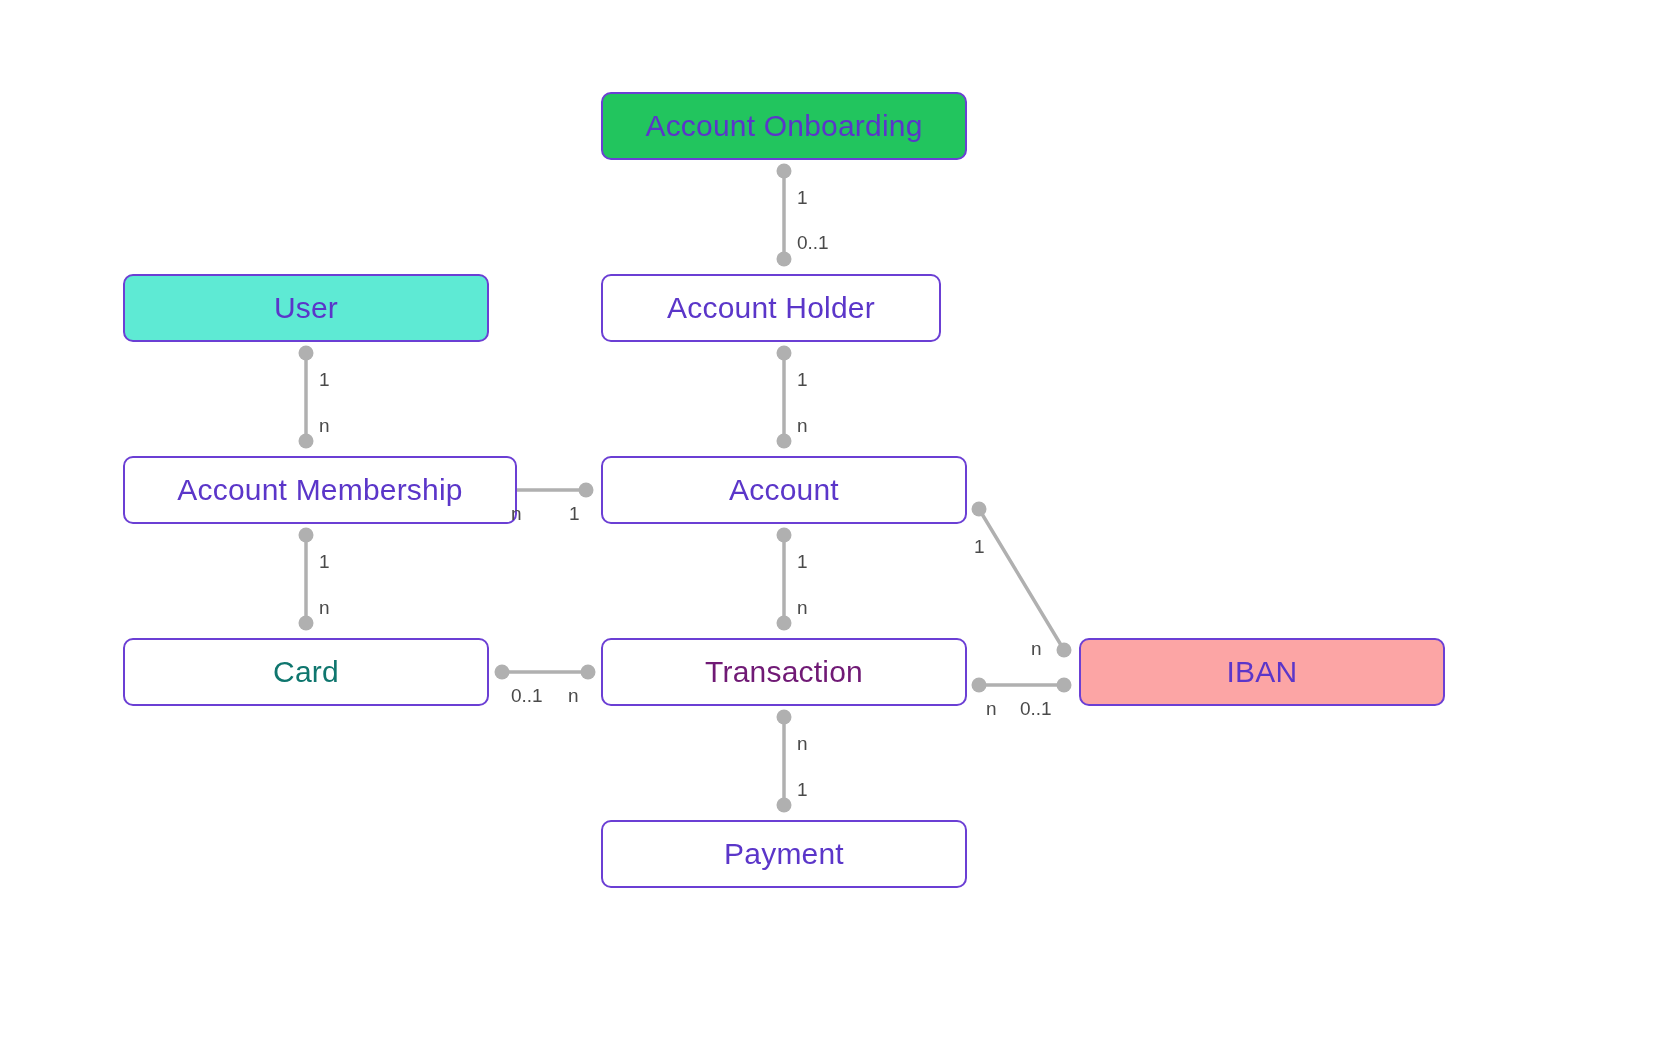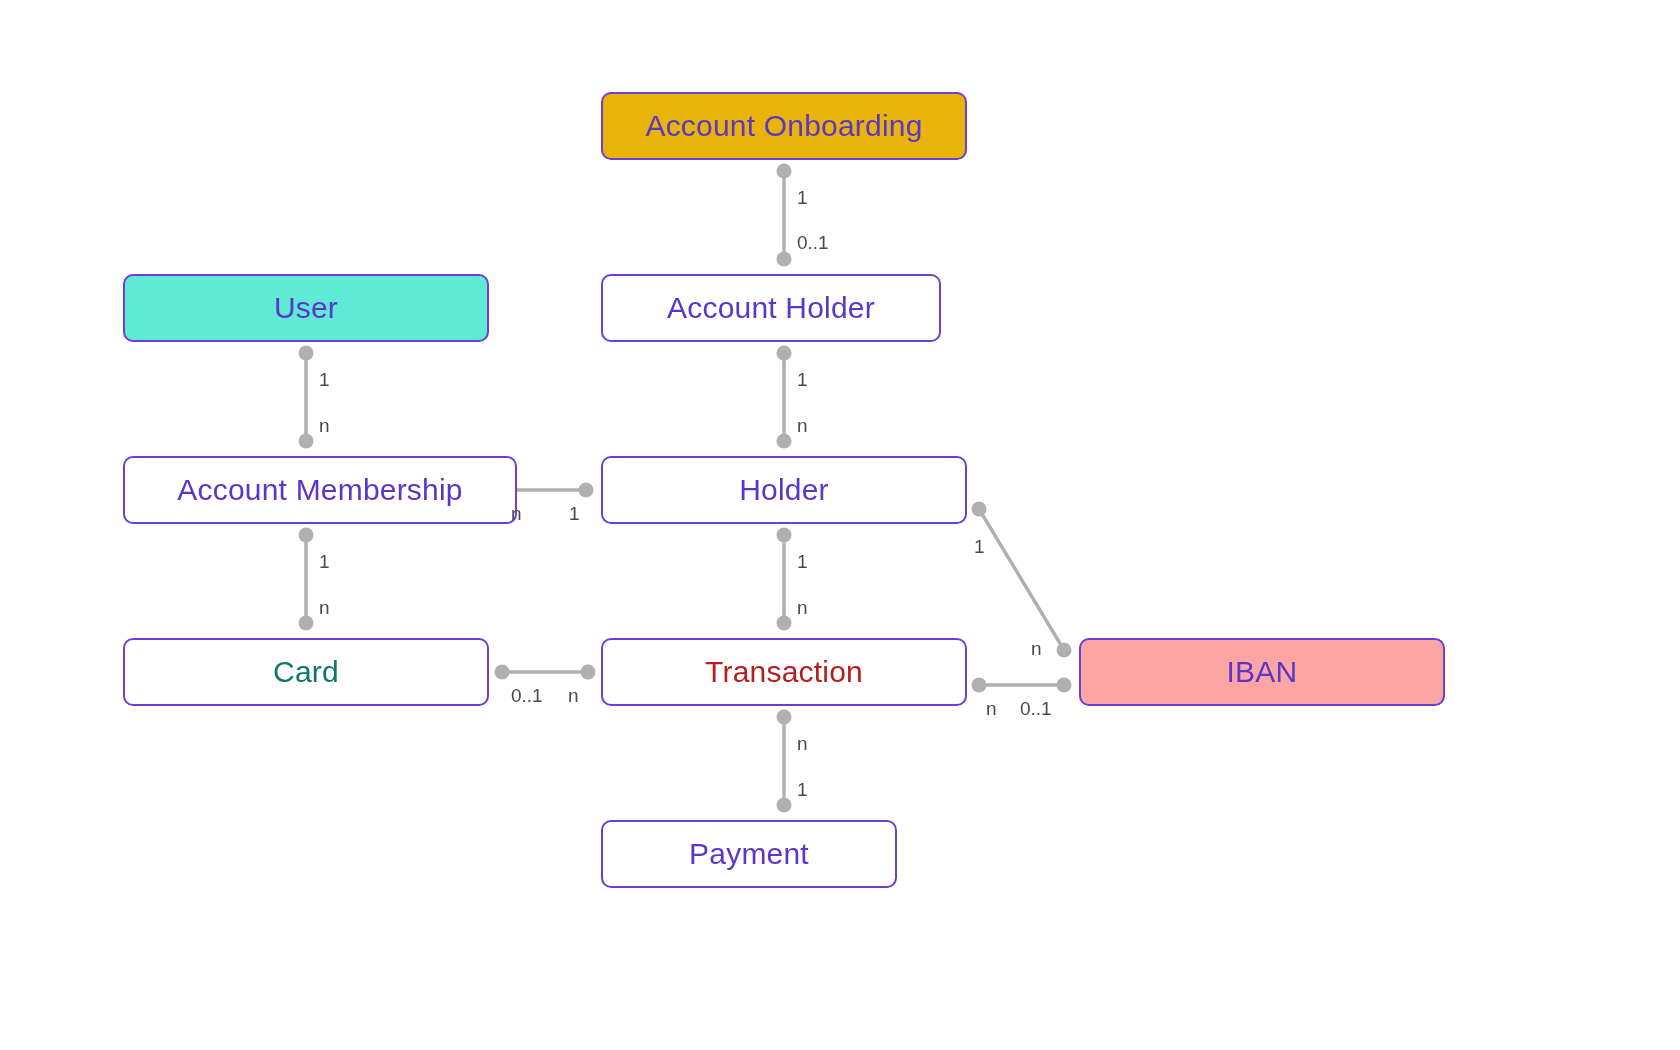--- a/index.html
+++ b/index.html
@@ -107,45 +107,45 @@
         <circle cx="1064" cy="685" r="7.5" fill="#b0b0b0"></circle>
       </g>
       <g>
         <line x1="784" y1="717" x2="784" y2="805" stroke="#b0b0b0" stroke-width="3.5" stroke-linecap="round"></line>
         <circle cx="784" cy="717" r="7.5" fill="#b0b0b0"></circle>
         <circle cx="784" cy="805" r="7.5" fill="#b0b0b0"></circle>
       </g>
     </svg>
 
   <div id="node-layer">
-      <div class="entity-node" style="left: 601px; top: 92px; width: 366px; height: 68px; border-color: rgb(107, 63, 212); background: #eab308;">
+      <div class="entity-node" style="left: 601px; top: 92px; width: 366px; height: 68px; border-color: rgb(107, 63, 212); background: #22c55e;">
         <span class="entity-label" style="color: rgb(91, 54, 201);">Account Onboarding</span>
       </div>
       <div class="entity-node" style="left: 123px; top: 274px; width: 366px; height: 68px; border-color: rgb(107, 63, 212); background: #5eead4;">
         <span class="entity-label" style="color: rgb(91, 54, 201);">User</span>
       </div>
       <div class="entity-node" style="left: 601px; top: 274px; width: 340px; height: 68px; border-color: rgb(107, 63, 212); background: rgb(255, 255, 255);">
         <span class="entity-label" style="color: rgb(91, 54, 201);">Account Holder</span>
       </div>
       <div class="entity-node" style="left: 123px; top: 456px; width: 394px; height: 68px; border-color: rgb(107, 63, 212); background: rgb(255, 255, 255);">
         <span class="entity-label" style="color: rgb(91, 54, 201);">Account Membership</span>
       </div>
       <div class="entity-node" style="left: 601px; top: 456px; width: 366px; height: 68px; border-color: rgb(107, 63, 212); background: rgb(255, 255, 255);">
-        <span class="entity-label" style="color: rgb(91, 54, 201);">Holder</span>
+        <span class="entity-label" style="color: rgb(91, 54, 201);">Account</span>
       </div>
       <div class="entity-node" style="left: 123px; top: 638px; width: 366px; height: 68px; border-color: rgb(107, 63, 212); background: rgb(255, 255, 255);">
         <span class="entity-label" style="color: #0f766e;">Card</span>
       </div>
       <div class="entity-node" style="left: 601px; top: 638px; width: 366px; height: 68px; border-color: rgb(107, 63, 212); background: rgb(255, 255, 255);">
-        <span class="entity-label" style="color: #b91c1c;">Transaction</span>
+        <span class="entity-label" style="color: #701a75;">Transaction</span>
       </div>
       <div class="entity-node" style="left: 1079px; top: 638px; width: 366px; height: 68px; border-color: rgb(107, 63, 212); background: #fca5a5;">
         <span class="entity-label" style="color: rgb(91, 54, 201);">IBAN</span>
       </div>
-      <div class="entity-node" style="left: 601px; top: 820px; width: 296px; height: 68px; border-color: rgb(107, 63, 212); background: rgb(255, 255, 255);">
+      <div class="entity-node" style="left: 601px; top: 820px; width: 366px; height: 68px; border-color: rgb(107, 63, 212); background: rgb(255, 255, 255);">
         <span class="entity-label" style="color: rgb(91, 54, 201);">Payment</span>
       </div>
     </div>
   <div id="label-layer">
       <div class="edge-label" style="left: 797px; top: 188px;">1</div>
       <div class="edge-label" style="left: 797px; top: 233px;">0..1</div>
       <div class="edge-label" style="left: 319px; top: 370px;">1</div>
       <div class="edge-label" style="left: 319px; top: 416px;">n</div>
       <div class="edge-label" style="left: 797px; top: 370px;">1</div>
       <div class="edge-label" style="left: 797px; top: 416px;">n</div>

